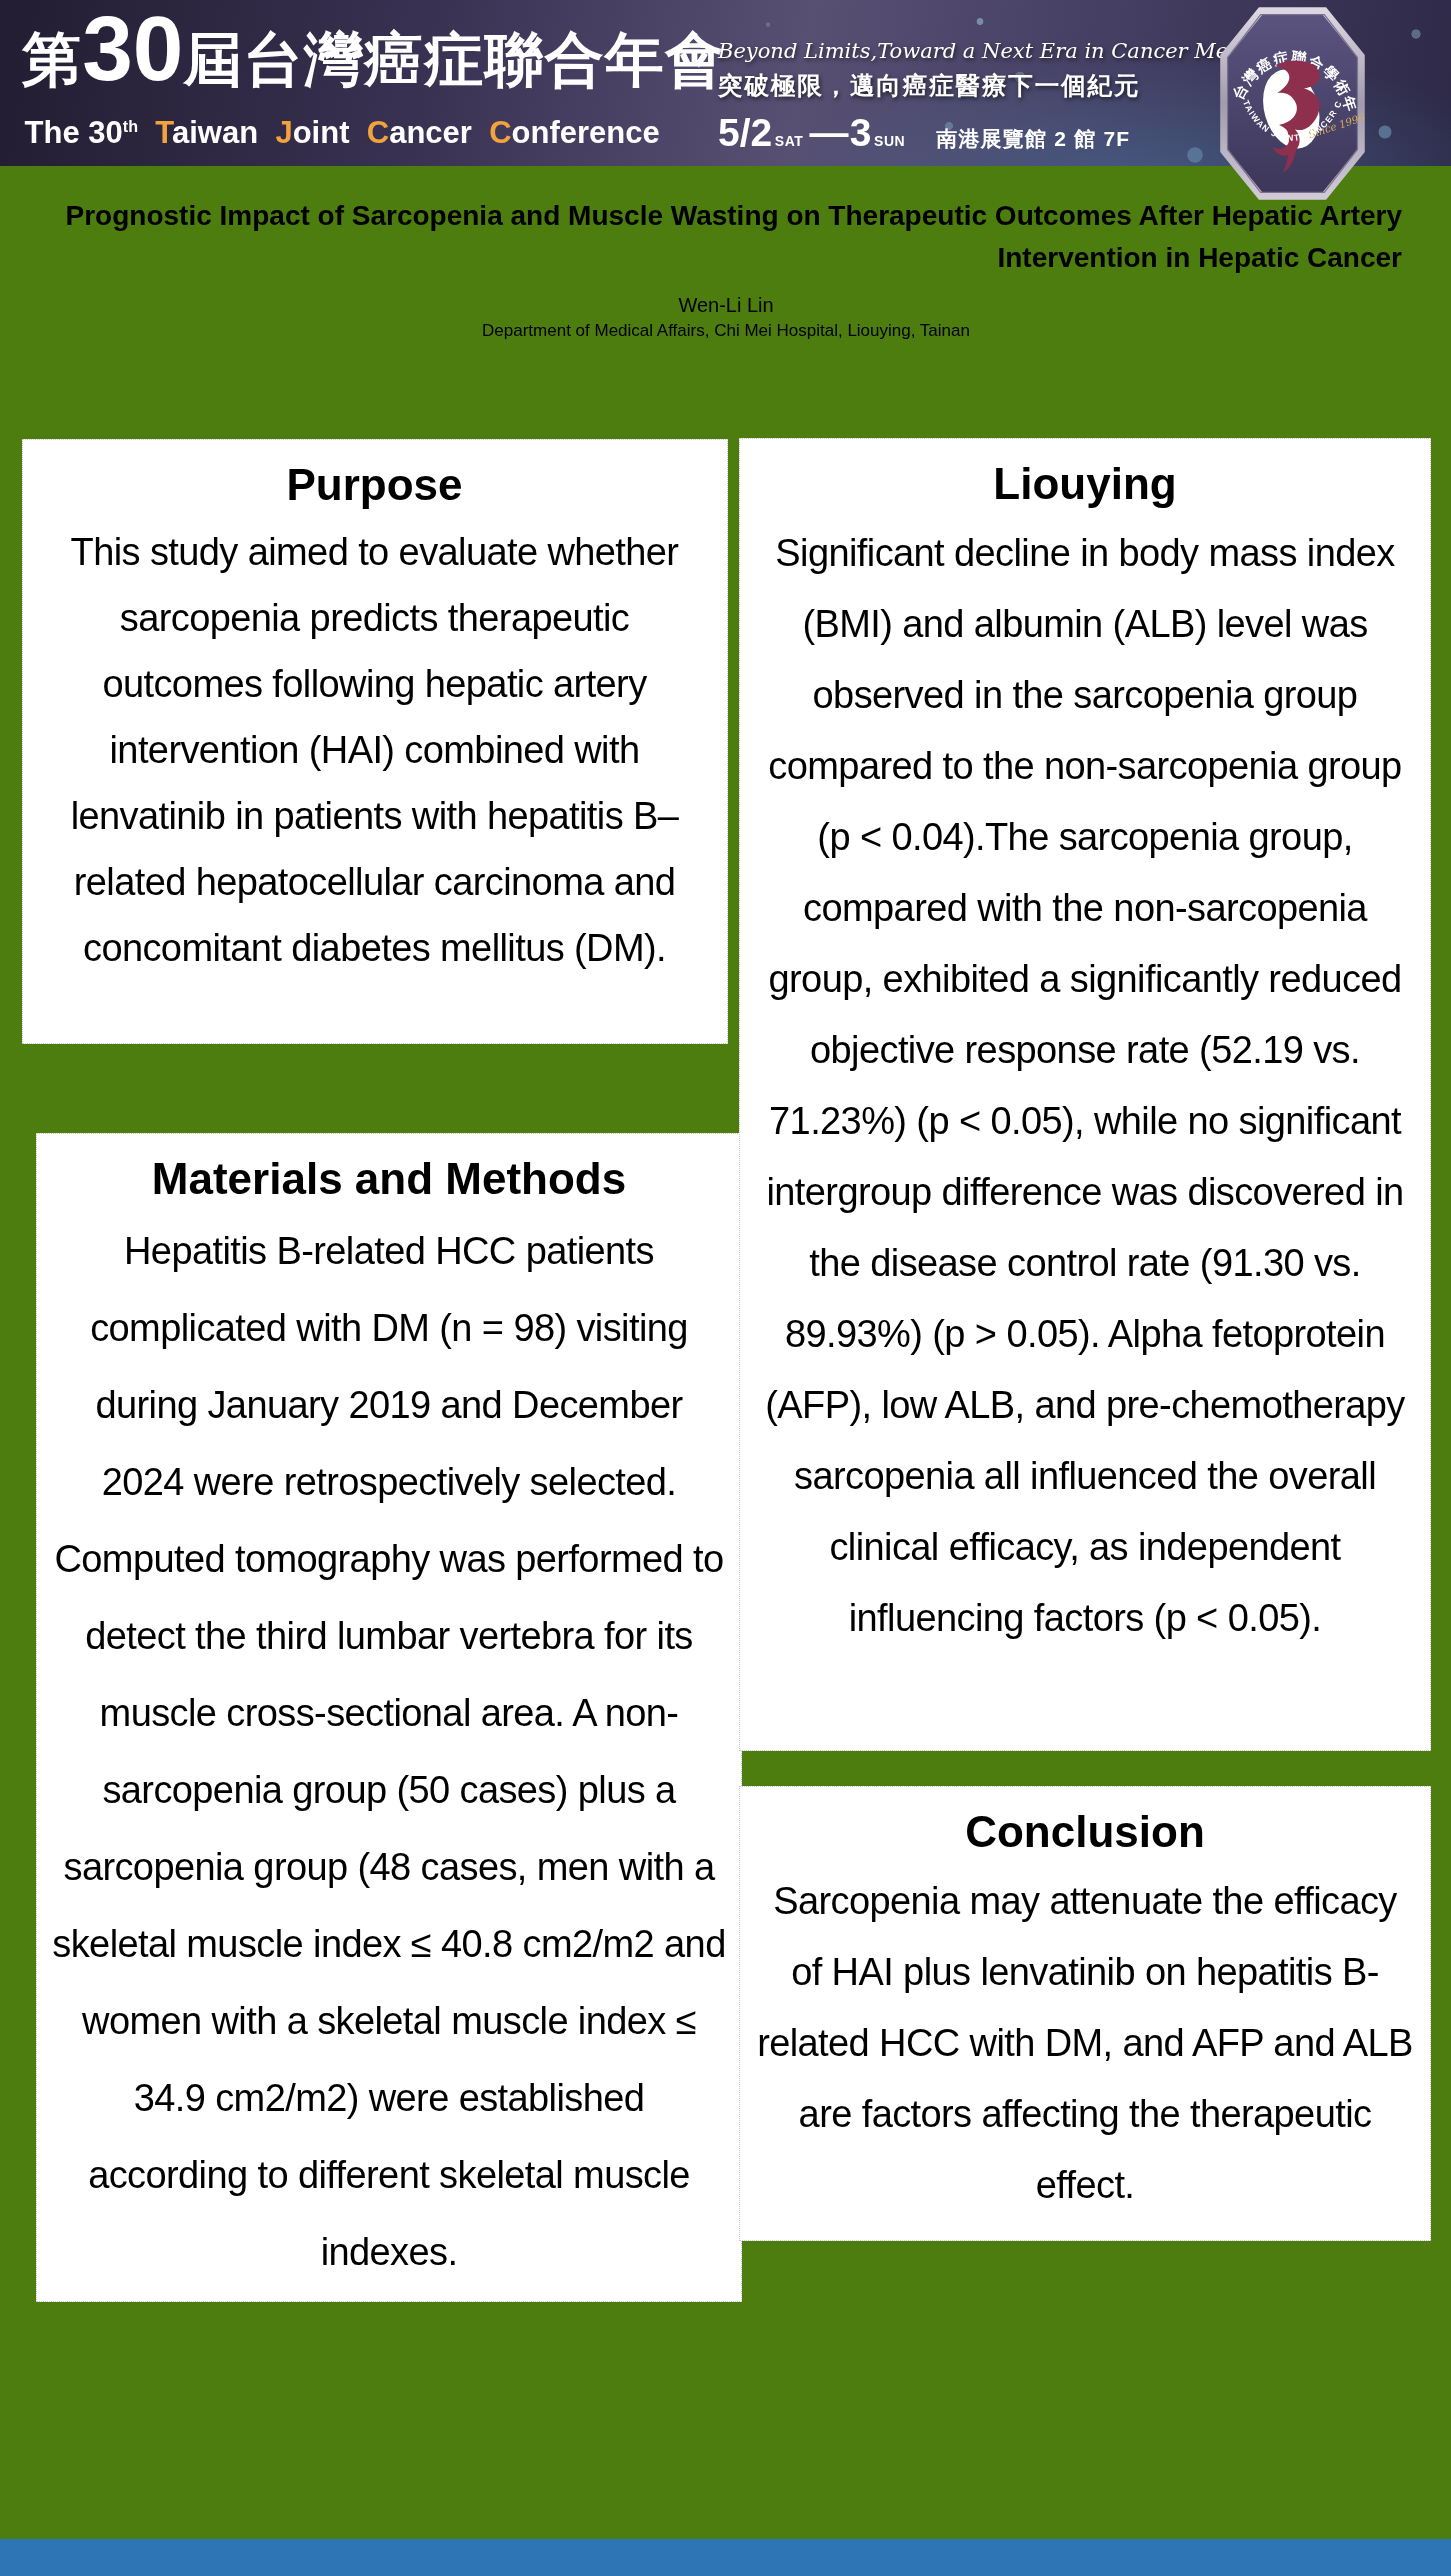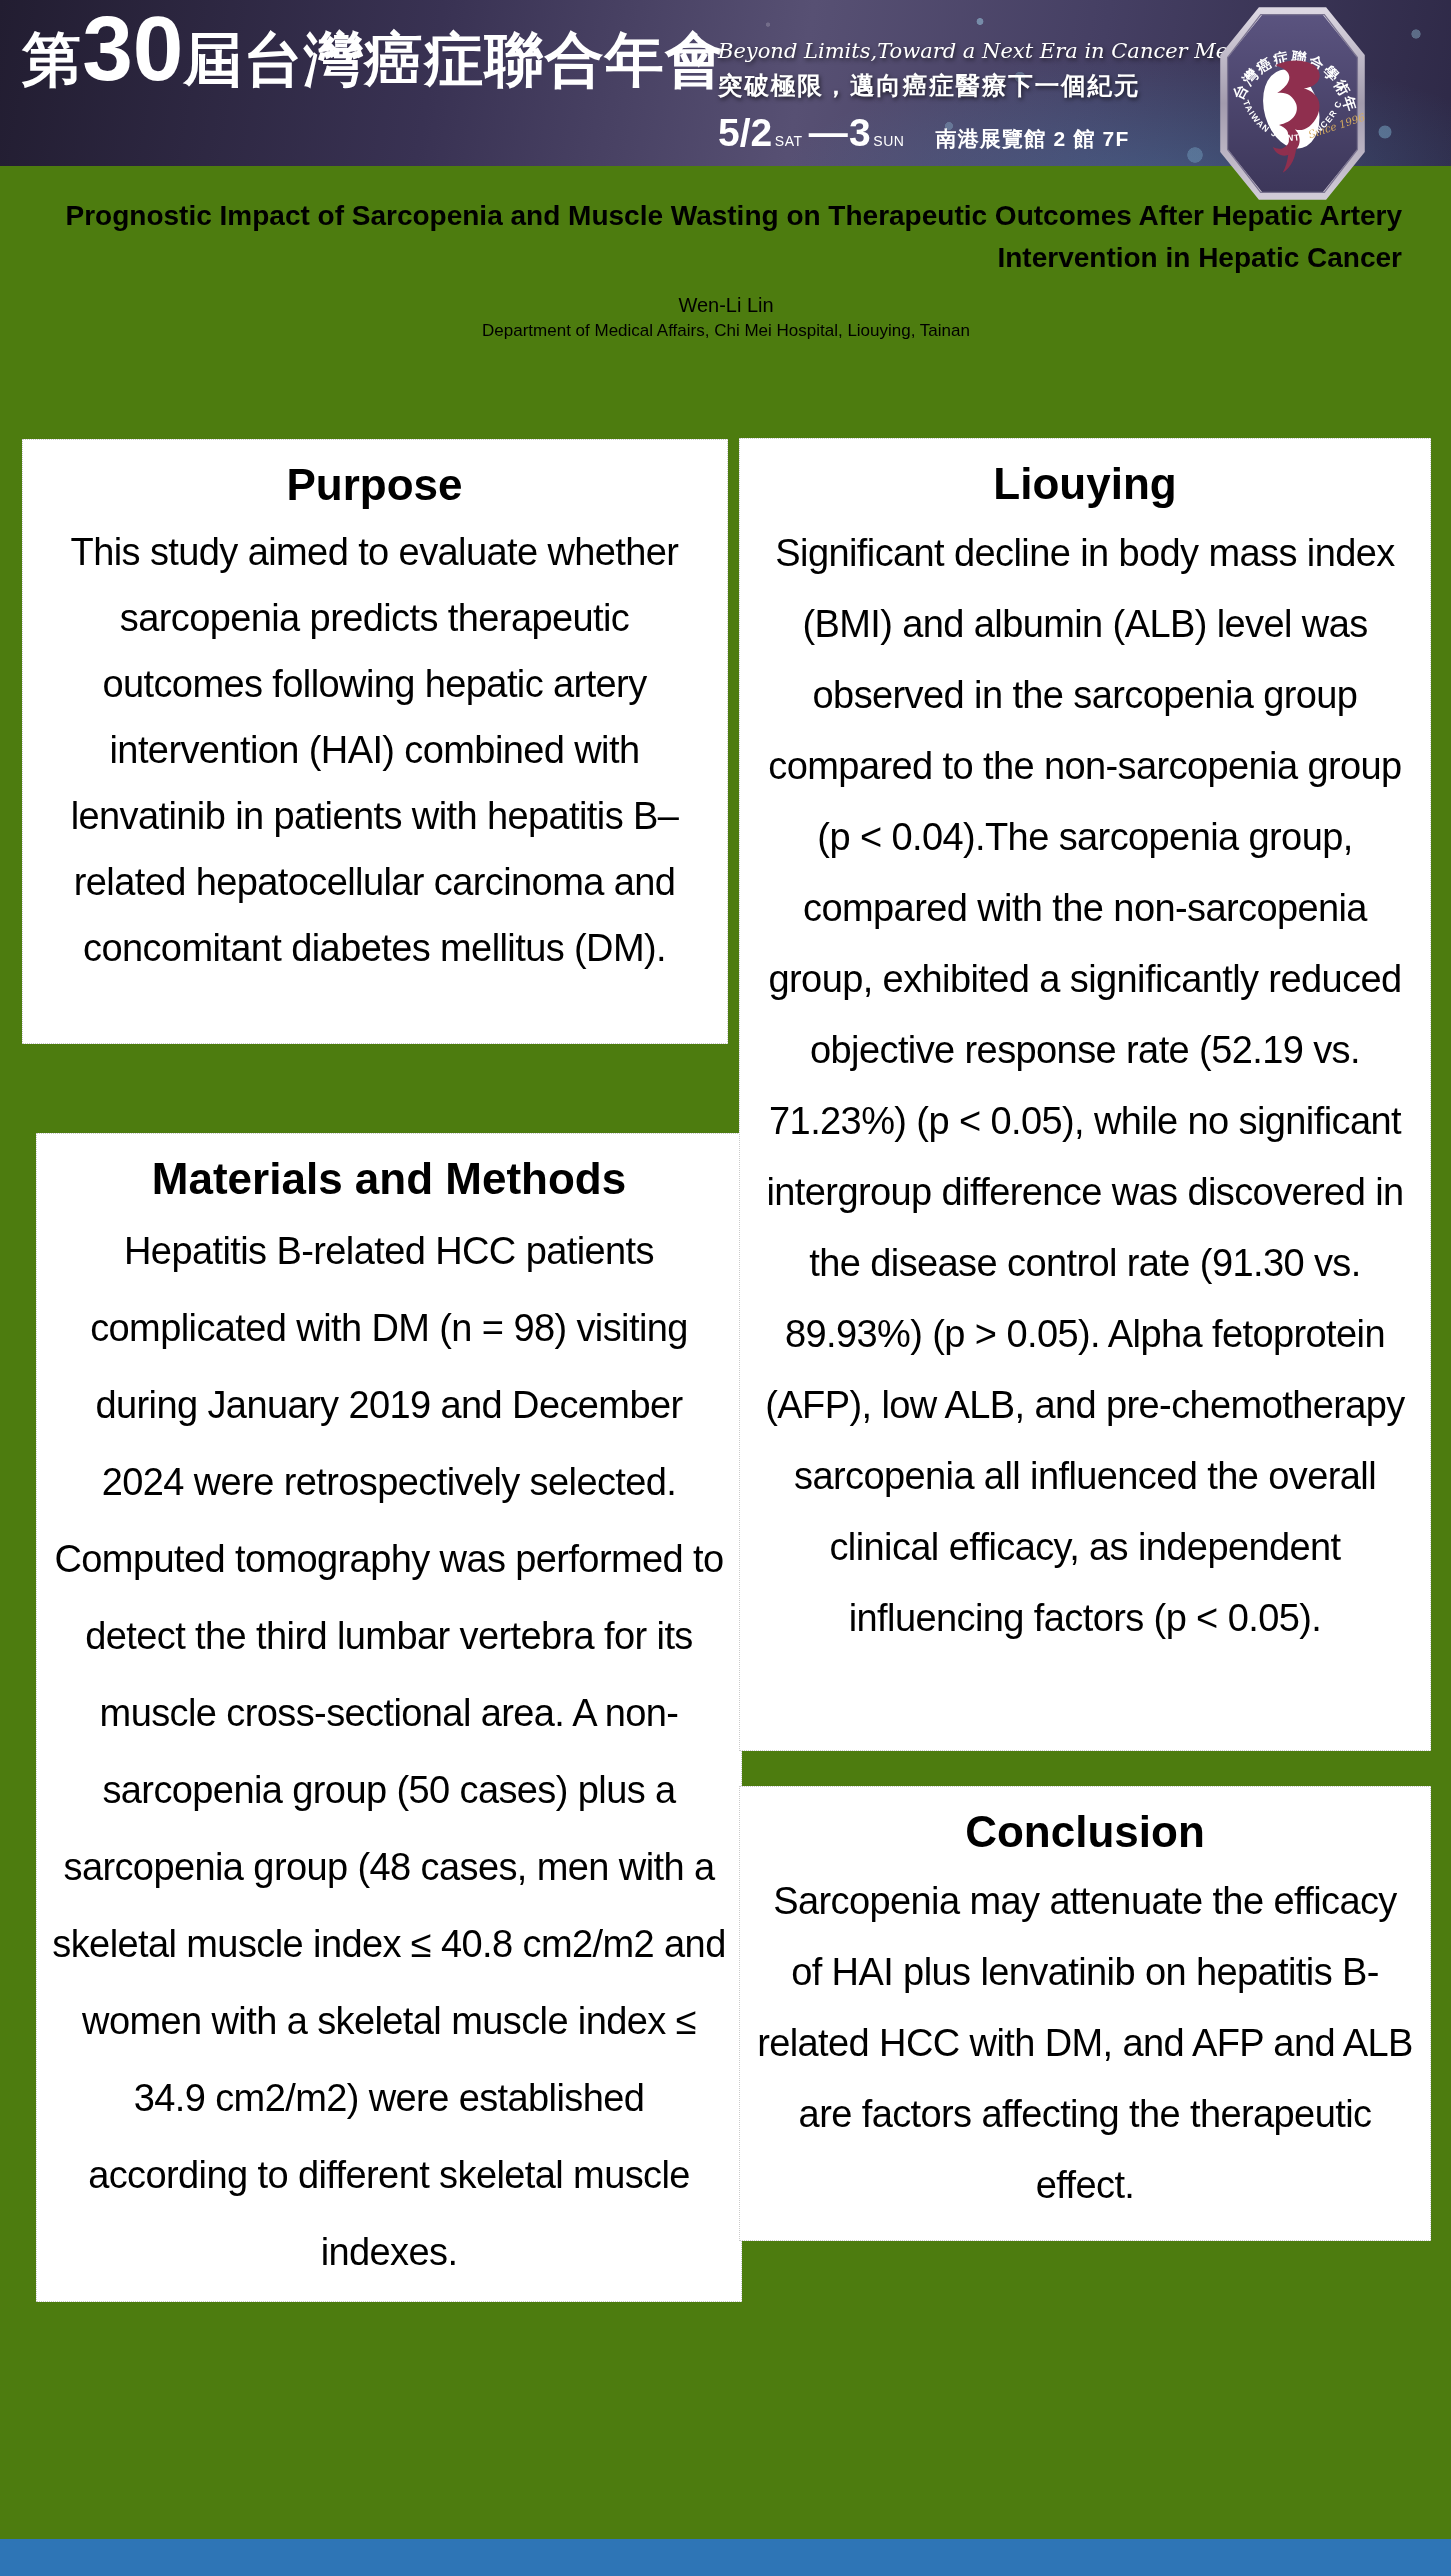--- a/index.html
+++ b/index.html
@@ -26,21 +26,21 @@
   .ew{margin-right:0.28em;}
   .ew sup{font-size:0.52em;vertical-align:super;}
   .or{color:#F2A33C;}
   .tag-en{position:absolute;left:718px;top:39px;color:#fff;font-style:italic;
           font-family:"DejaVu Serif",serif;font-size:21px;white-space:nowrap;
           text-shadow:1.2px 1.8px 4.3px rgba(0,0,0,.65);}
   .tag-zh{position:absolute;left:718px;top:69px;color:#fff;font-weight:bold;font-size:24.6px;
           letter-spacing:1.8px;white-space:nowrap;text-shadow:1.2px 1.8px 4.3px rgba(0,0,0,.65);}
   .date-line{position:absolute;left:718px;top:111px;color:#fff;display:inline-flex;align-items:baseline;white-space:nowrap;}
   .d-big{font-size:39px;font-weight:bold;}
-  .d-small{font-size:14px;font-weight:normal;margin:0 4.9px 0 2.5px;letter-spacing:0.6px;}
+  .d-small{font-size:14px;font-weight:bold;margin:0 4.9px 0 2.5px;letter-spacing:0.6px;}
   .d-dash{margin:0 1.2px;}
   .venue{font-size:21px;font-weight:bold;margin-left:26px;letter-spacing:1.2px;}
   .logo{position:absolute;left:1219px;top:6.1px;width:147px;height:195px;}
 
   
   .main-title{position:absolute;left:50px;top:195px;width:1352px;text-align:right;
               font-size:28px;font-weight:bold;line-height:42px;margin:0;}
   .author{position:absolute;left:0;top:294px;width:1452px;text-align:center;font-size:20px;}
   .affiliation{position:absolute;left:0;top:321px;width:1452px;text-align:center;font-size:17px;}
 
@@ -62,20 +62,27 @@
   .footer-bar{position:absolute;left:0;bottom:0;width:1452px;height:37px;background:#2E75B6;}
 </style>
 </head>
 <body>
 
 <div class="page">
 
   <header class="banner">
     <div class="zh-line"><span class="zh-a">第</span><span class="zh-num">30</span><span class="zh-a">屆台灣癌症聯合年會</span></div>
 
+    <div class="en-line">
+      <span class="ew"><span>The 30</span><sup>th</sup></span>
+      <span class="ew"><span class="or">T</span><span>aiwan</span></span>
+      <span class="ew"><span class="or">J</span><span>oint</span></span>
+      <span class="ew"><span class="or">C</span><span>ancer</span></span>
+      <span class="ew"><span class="or">C</span><span>onference</span></span>
+    </div>
 
     <div class="tag-en">Beyond Limits,Toward a Next Era in Cancer Medicine</div>
     <div class="tag-zh">突破極限，邁向癌症醫療下一個紀元</div>
 
     <div class="date-line">
       <span class="d-big">5/2</span>
       <span class="d-small">SAT</span>
       <span class="d-big d-dash">—</span>
       <span class="d-big">3</span>
       <span class="d-small">SUN</span>

